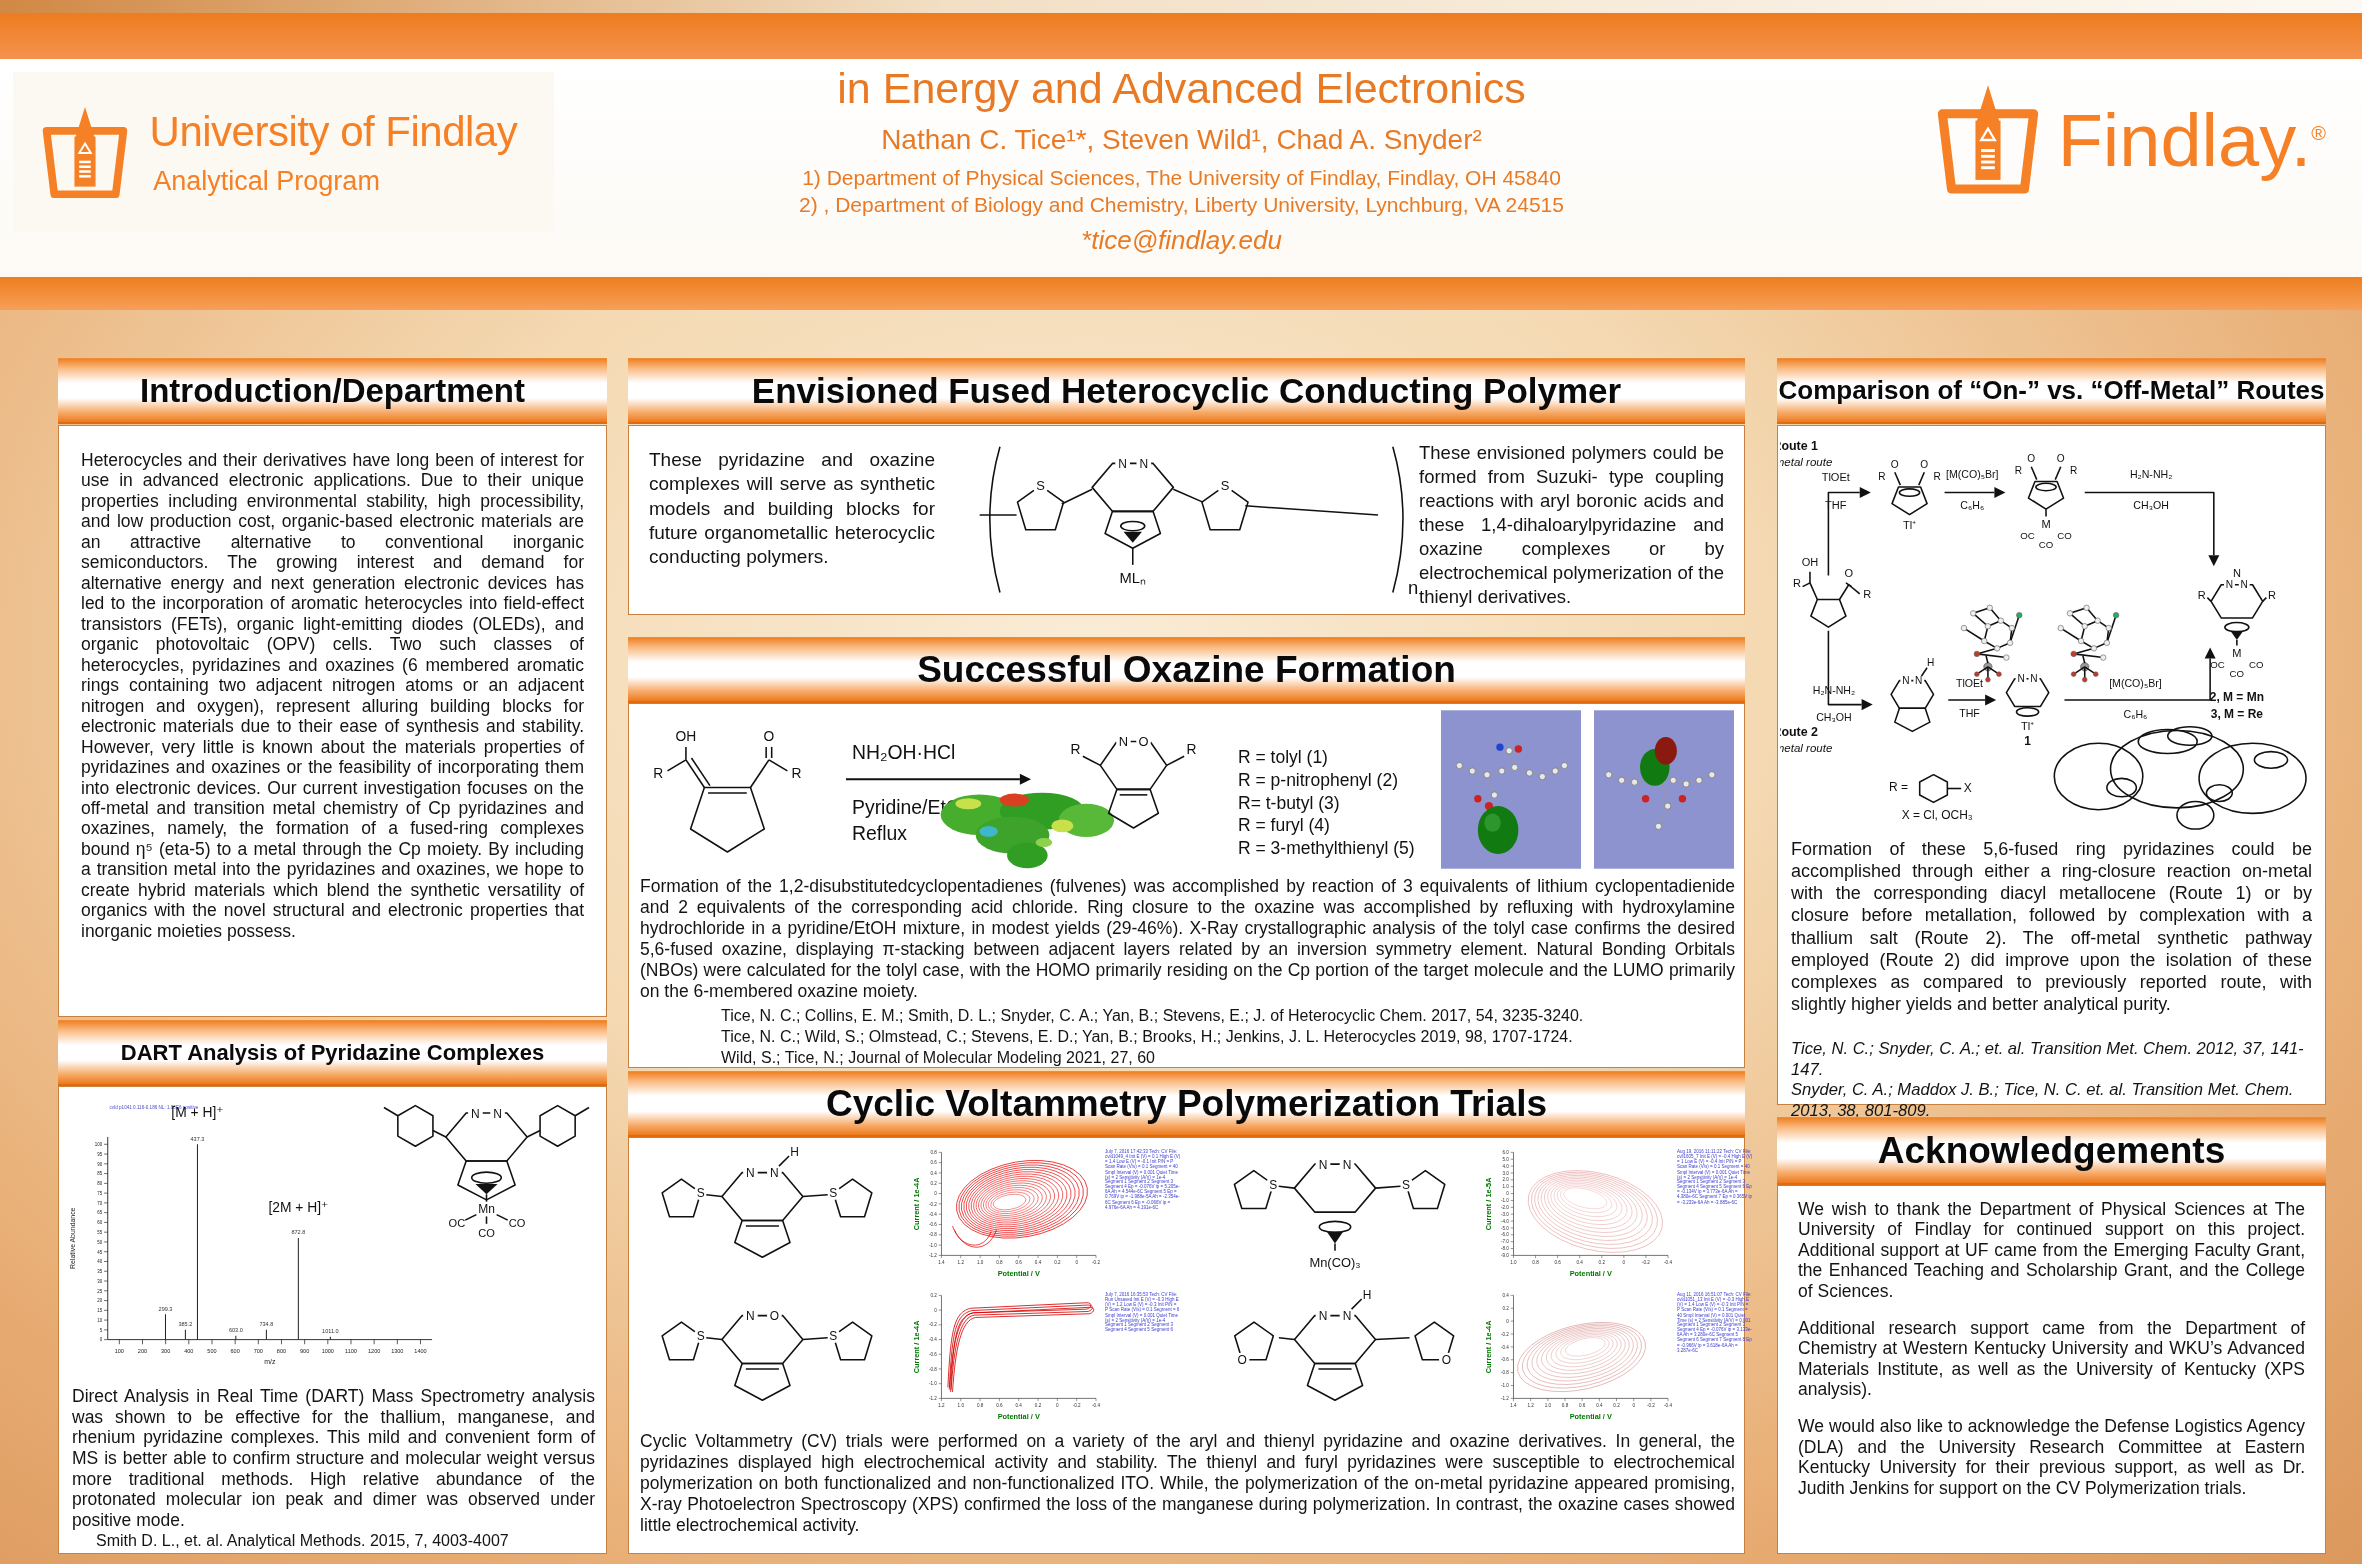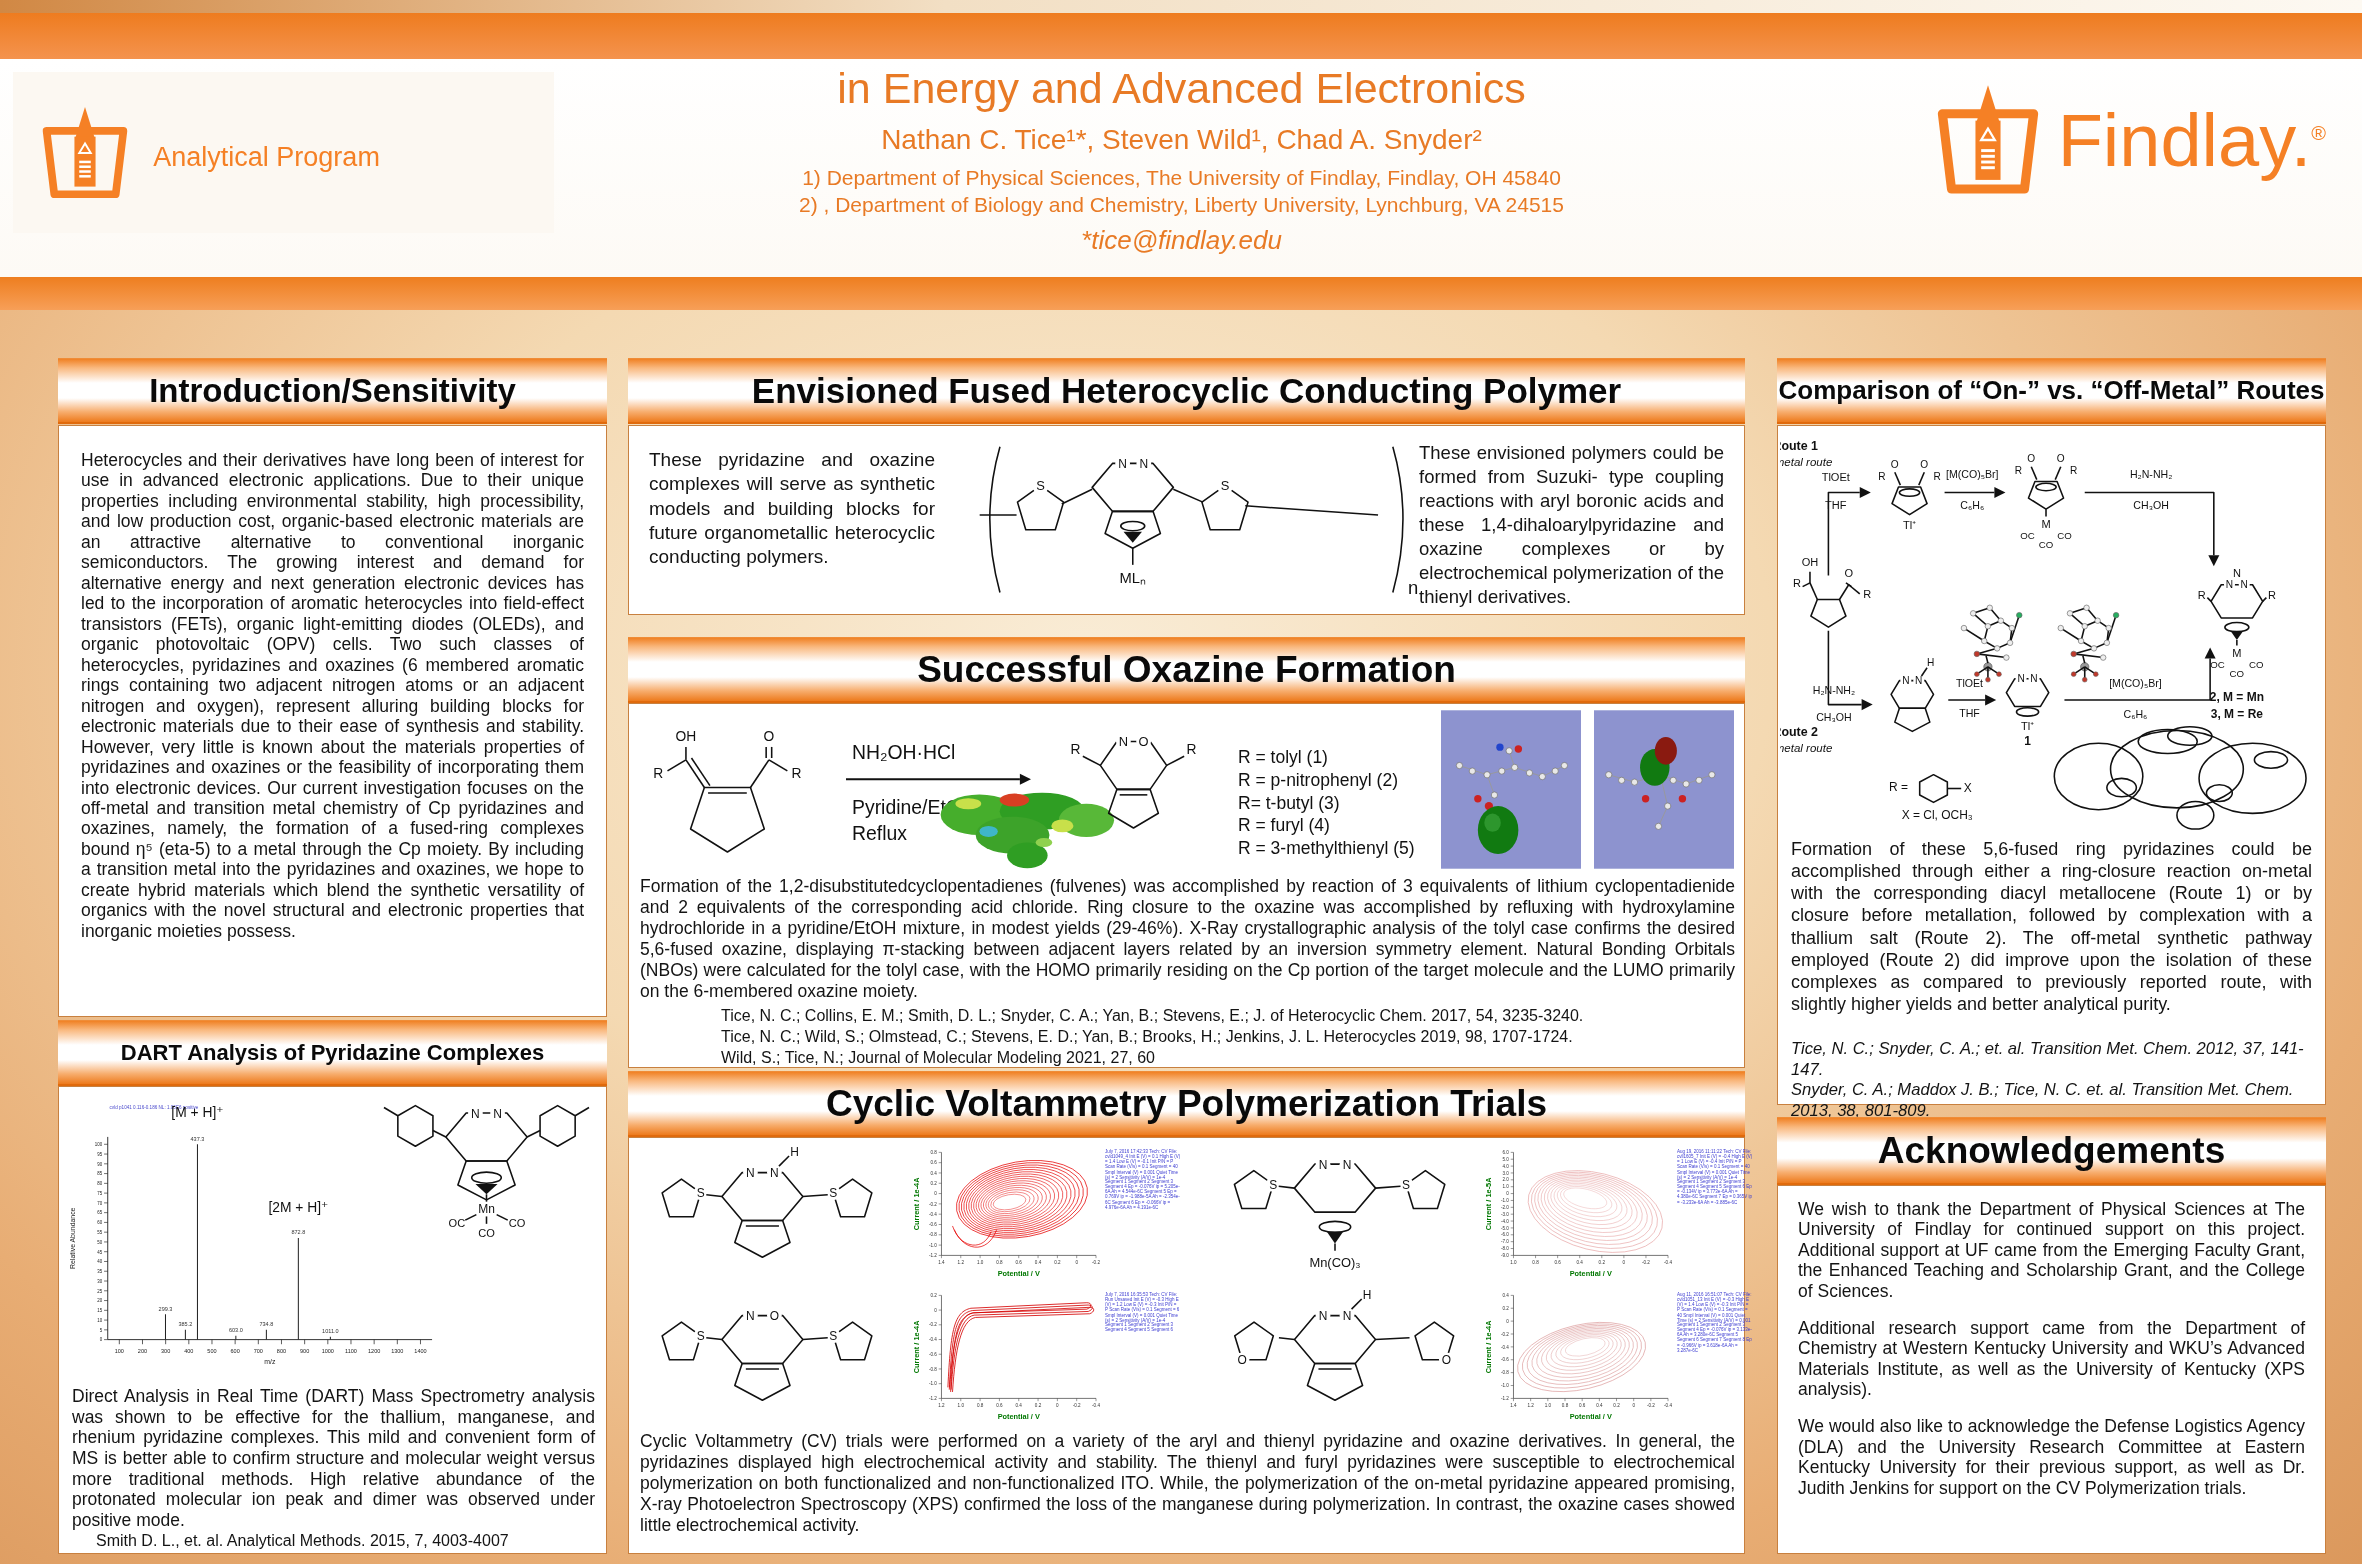--- a/index.html
+++ b/index.html
@@ -58,20 +58,21 @@
       <path d="M10 27 H90 L82 93 H18 Z" fill="none" stroke="#f58025" stroke-width="8" stroke-linejoin="round"></path>
       <polygon points="50,2 40,34 60,34" fill="#f58025"></polygon>
       <rect x="39" y="33" width="22" height="52" fill="#f58025"></rect>
       <polygon points="50,40 44,50 56,50" fill="none" stroke="#fff" stroke-width="2"></polygon>
       <rect x="44" y="58" width="12" height="2.6" fill="#fff"></rect>
         <rect x="44" y="63" width="12" height="2.6" fill="#fff"></rect>
       <rect x="44" y="68" width="12" height="2.6" fill="#fff"></rect>
         <rect x="44" y="73" width="12" height="2.6" fill="#fff"></rect>
     </svg>
     <div class="uf-text">
+      <div class="uf-name">University of Findlay</div>
       <div class="uf-sub">Analytical Program</div>
     </div>
   </div>
 
   <div class="abs title-block">
     <div class="t2">in Energy and Advanced Electronics</div>
     <div class="authors">Nathan C. Tice¹*, Steven Wild¹, Chad A. Snyder²</div>
     <div class="aff">
       <div>1)  Department of Physical Sciences,  The University of Findlay, Findlay, OH  45840</div>
       <div>2) , Department of Biology and Chemistry, Liberty University, Lynchburg, VA  24515</div>
@@ -87,21 +88,21 @@
       <polygon points="50,40 44,50 56,50" fill="none" stroke="#fff" stroke-width="2"></polygon>
       <rect x="44" y="58" width="12" height="2.6" fill="#fff"></rect>
         <rect x="44" y="63" width="12" height="2.6" fill="#fff"></rect>
       <rect x="44" y="68" width="12" height="2.6" fill="#fff"></rect>
         <rect x="44" y="73" width="12" height="2.6" fill="#fff"></rect>
     </svg>
     <div class="fd-name"><span>Findlay</span><span>.</span><sup class="fd-reg">®</sup></div>
   </div>
 
   <div class="abs band" style="left:58px;top:358px;width:549px;height:66px;font-size:33px;">
-      <span>Introduction/Sensitivity</span>
+      <span>Introduction/Department</span>
     </div>
   <div class="abs panel" style="left:58px;top:425px;width:549px;height:592px;">
     <div class="jtext" style="padding:24px 22px;font-size:17.5px;line-height:1.17;">Heterocycles and their derivatives have long been of interest for use in advanced electronic applications.  Due to their unique properties including environmental stability, high processibility, and low production cost, organic-based electronic materials are an attractive alternative to conventional inorganic semiconductors. The growing interest and demand for alternative energy and next generation electronic devices has led to the incorporation of aromatic heterocycles into field-effect transistors (FETs), organic light-emitting diodes (OLEDs), and organic photovoltaic (OPV) cells.  Two such classes of heterocycles, pyridazines and oxazines (6 membered aromatic rings containing two adjacent nitrogen atoms or an adjacent nitrogen and oxygen), represent alluring building blocks for electronic materials due to their ease of synthesis and stability.  However, very little is known about the materials properties of pyridazines and oxazines or the feasibility of incorporating them into electronic devices.  Our current investigation focuses on the off-metal and transition metal chemistry of Cp pyridazines and oxazines, namely, the formation of a fused-ring complexes bound η⁵ (eta-5) to a metal through the Cp moiety.  By including a transition metal into the pyridazines and oxazines, we hope to create hybrid materials which blend the synthetic versatility of organics with the novel structural and electronic properties that inorganic moieties possess.</div>
   </div>
 
   <div class="abs band" style="left:58px;top:1020px;width:549px;height:66px;font-size:22px;">
       <span>DART Analysis of Pyridazine Complexes</span>
     </div>
   <div class="abs panel" style="left:58px;top:1086px;width:549px;height:468px;">
     <svg id="specsvg" class="abs" style="left:3.7px;top:1.8px;" width="388" height="293" viewBox="0 0 420 318">

